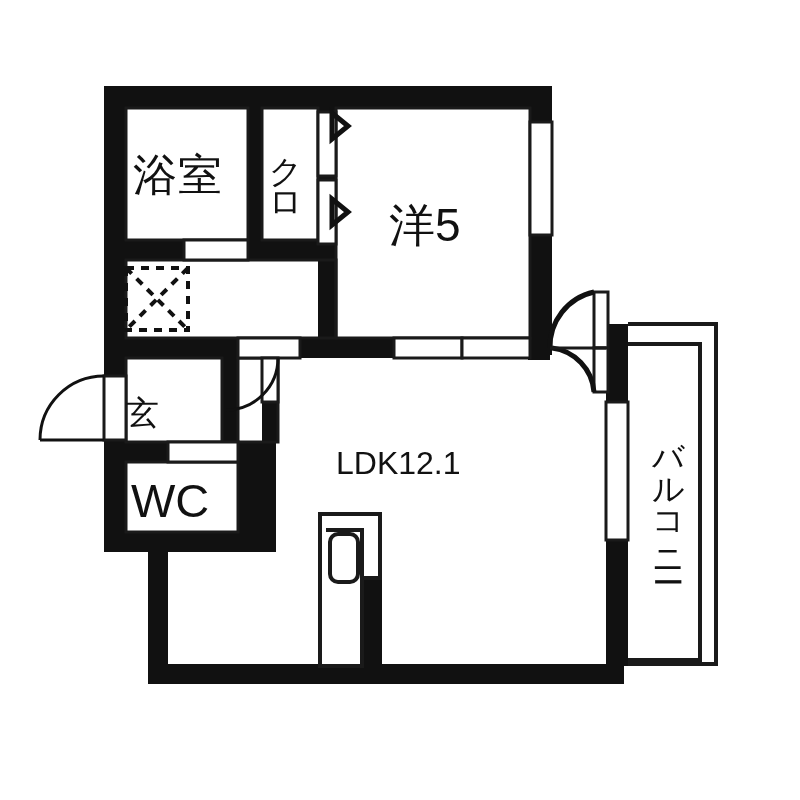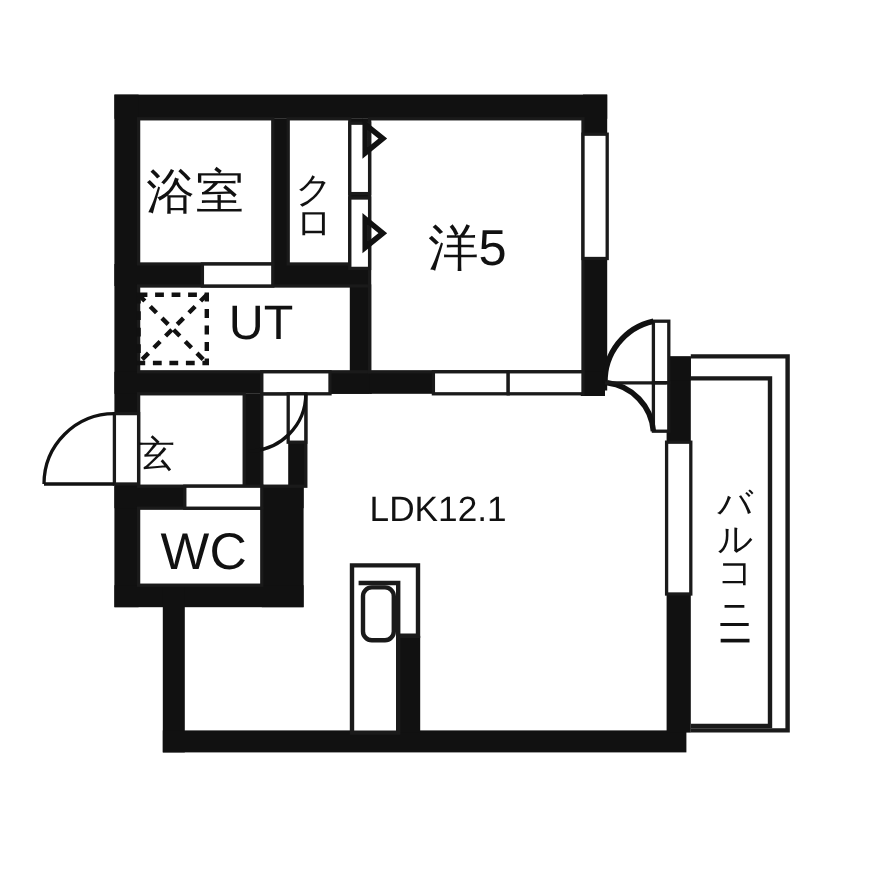--- a/index.html
+++ b/index.html
@@ -31,21 +31,21 @@
     font-family: "Liberation Sans", sans-serif;
     white-space: nowrap;
     line-height: 1;
     user-select: none;
   }
   .label-bathroom { left: 133px; top: 153px; font-size: 44px; letter-spacing: 1px; }
   .label-closet   { left: 268px; top: 134px; font-size: 33px; writing-mode: vertical-rl; text-orientation: upright; line-height: 1.08; }
   .label-washroom { left: 208px; top: 272px; font-size: 44px; letter-spacing: 0px; }
   .label-western  { left: 389px; top: 202px; font-size: 46px; letter-spacing: 0px; }
   .label-entrance { left: 126px; top: 396px; font-size: 33px; }
-  .label-toilet   { left: 146px; top: 477px; font-size: 47px; letter-spacing: 0px; }
+  .label-toilet   { left: 131px; top: 477px; font-size: 47px; letter-spacing: 0px; }
   .label-ldk      { left: 336px; top: 447px; font-size: 32px; letter-spacing: 0px; }
   .label-balcony  { left: 650px; top: 421px; font-size: 32px; writing-mode: vertical-rl; text-orientation: upright; line-height: 1.12; }
 </style>
 </head>
 <body>
 
 <div id="plan-root">
 
   <svg id="floorplan-svg" viewBox="0 0 800 800" xmlns="http://www.w3.org/2000/svg">
 
@@ -185,21 +185,20 @@
       <path d="M 326 530 L 362 530 L 362 578" fill="none" stroke="#1a1a1a" stroke-width="4"></path>
       <rect x="330" y="534" width="28" height="48" rx="8" ry="8" fill="#ffffff" stroke="#1a1a1a" stroke-width="4"></rect>
     </g>
 
   </svg>
 
   <div class="room-label label-bathroom">浴室</div>
 
   <div class="room-label label-closet">クロ</div>
 
-  <div class="room-label label-washroom">UT</div>
 
   <div class="room-label label-western">洋5</div>
 
   <div class="room-label label-entrance">玄</div>
 
   <div class="room-label label-toilet">WC</div>
 
   <div class="room-label label-ldk">LDK12.1</div>
 
   <div class="room-label label-balcony">バルコニー</div>

